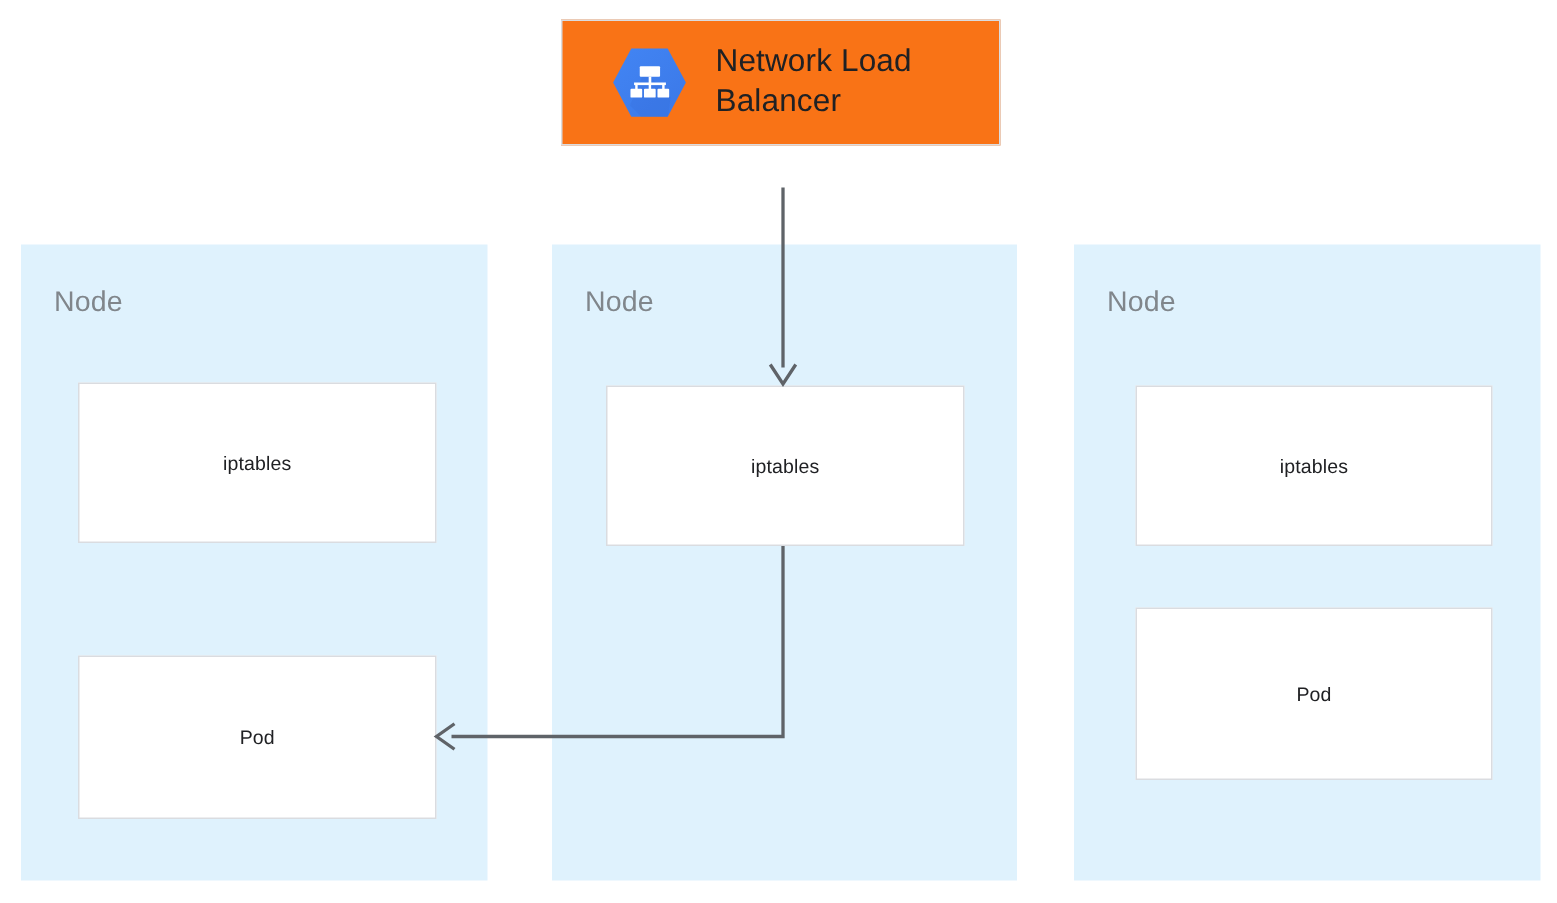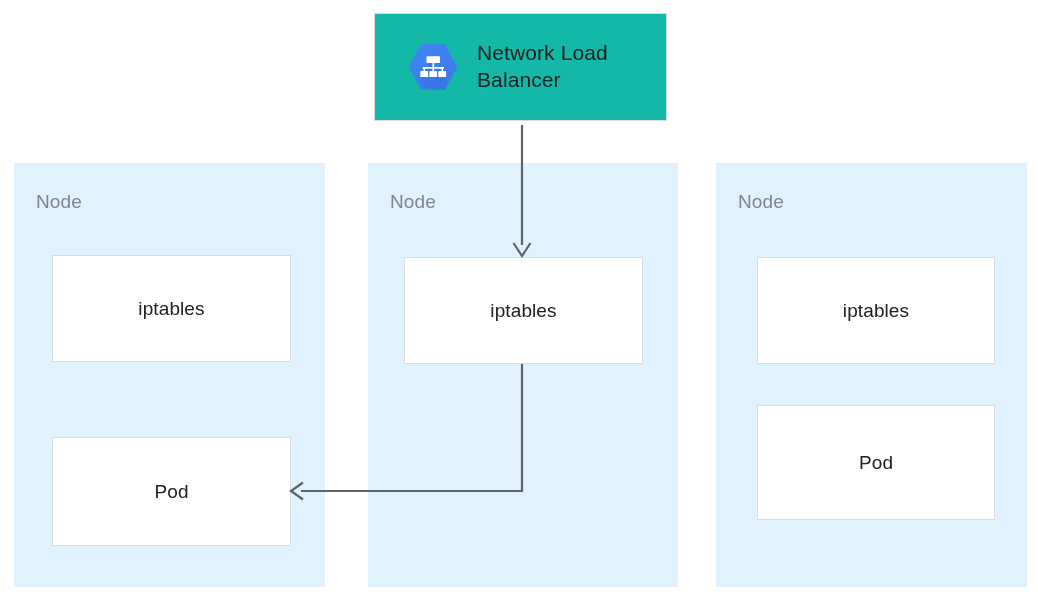--- a/index.html
+++ b/index.html
@@ -40,35 +40,35 @@
   .box {
     position: absolute;
     background: #ffffff;
     border: 1px solid #dadce0;
     box-sizing: border-box;
     display: flex;
     align-items: center;
     justify-content: center;
   }
   .box-label {
-    font-size: 19px;
+    font-size: 13px;
     color: #202124;
     line-height: 1;
     letter-spacing: 0.1px;
     white-space: nowrap;
   }
 
   
   #nlb-card {
     position: absolute;
     left: 374px;
     top: 13px;
     width: 293px;
-    height: 108px;
-    background: #14b8a6;
+    height: 84px;
+    background: #f97316;
     border: 1px solid #dadce0;
     box-sizing: border-box;
     display: flex;
     align-items: center;
     padding-left: 32px;
   }
   #nlb-icon {
     width: 52px;
     height: 52px;
     flex: 0 0 auto;

